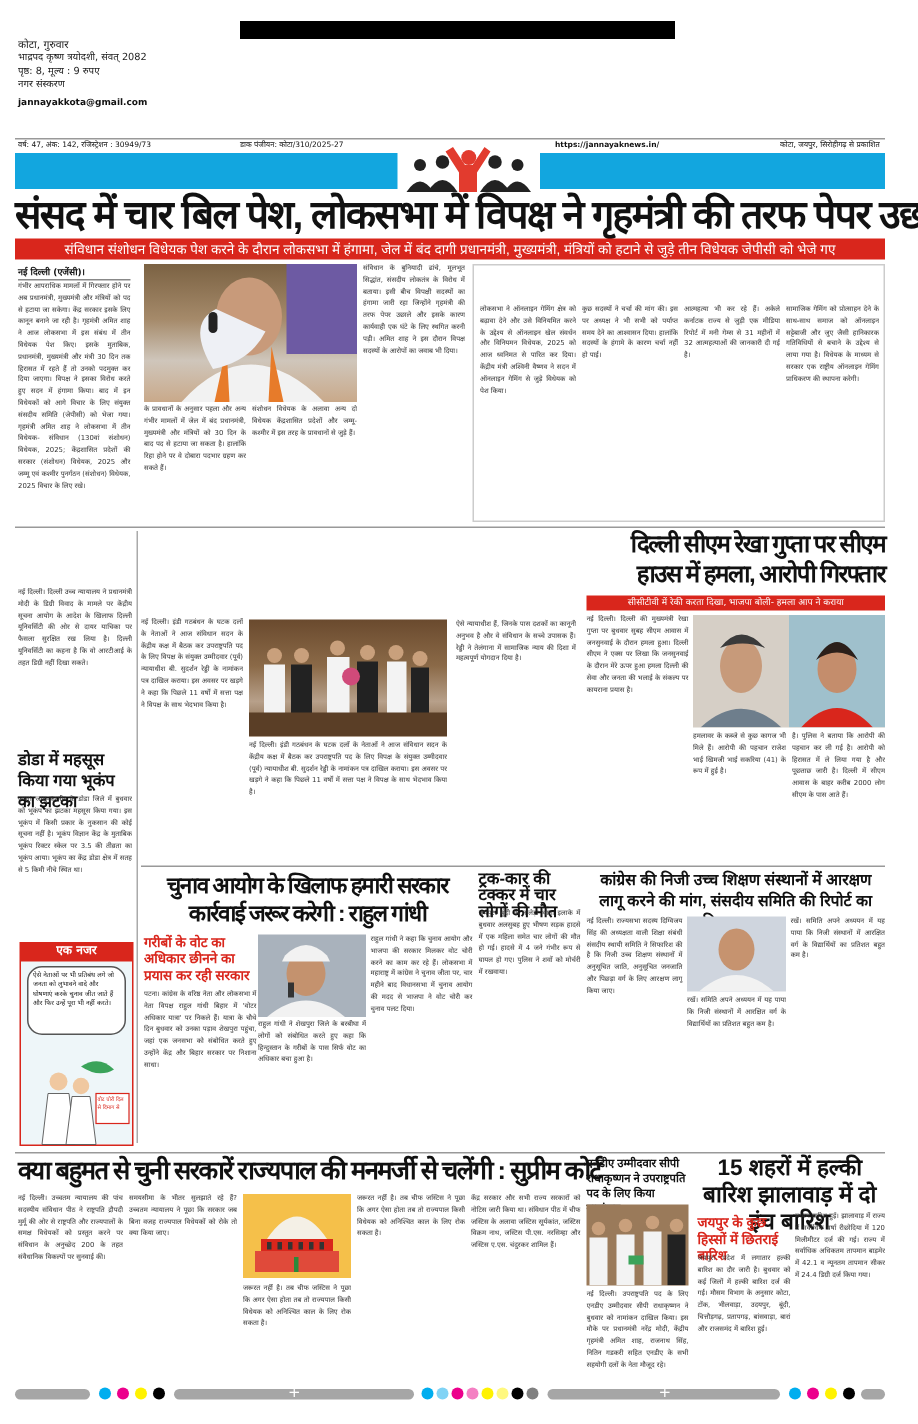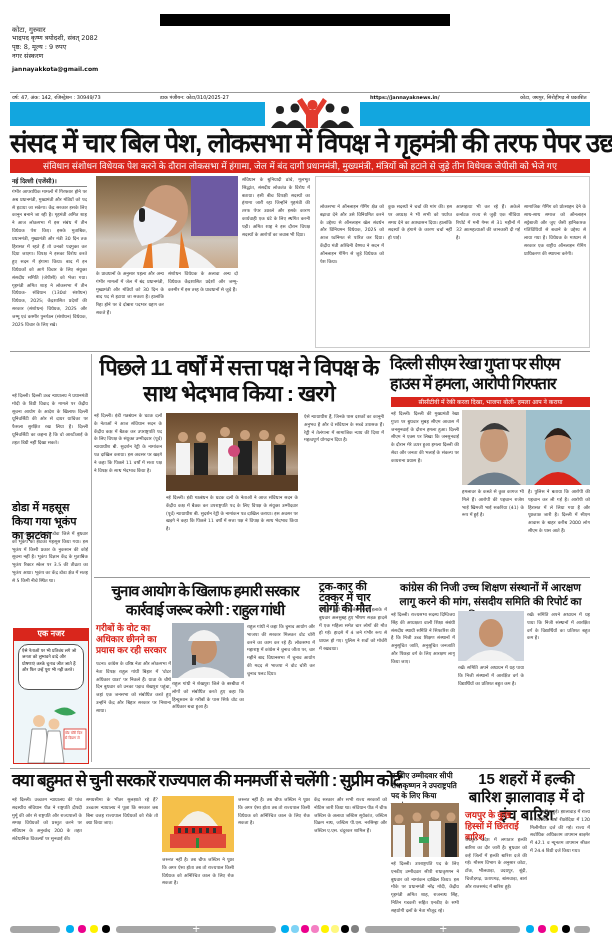--- a/index.html
+++ b/index.html
@@ -122,21 +122,20 @@
         <path d="M14 72 l4 -34 h14 l4 34z" fill="#fff" stroke="#555" stroke-width=".6"></path>
       <circle cx="40" cy="33" r="5.5" fill="#f0c8a0"></circle>
         <path d="M30 72 l4 -32 h12 l4 32z" fill="#fff" stroke="#555" stroke-width=".6"></path>
       <rect x="50" y="38" width="22" height="20" fill="#fff" stroke="#d9261c" stroke-width=".8"></rect>
     </svg>
     <div style="position:absolute;left:51px;top:90px;width:20px;font-size:3.5px;line-height:4.5px;color:#d9261c;">वोट चोरी दिल से दिमाग से</div>
   </div>
 
   <div class="abs rule-v" style="left:81px;top:354px;height:408px;"></div>
 
-  <div class="abs h-sec" style="left:84px;top:355px;width:290px;font-size:22px;line-height:26px;text-align:center;white-space:normal;">पिछले 11 वर्षों में सत्ता पक्ष ने विपक्ष के साथ भेदभाव किया : खरगे</div>
   <div class="abs text-col" style="left:84px;top:412px;width:68px;height:160px;">नई दिल्ली। इंडी गठबंधन के घटक दलों के नेताओं ने आज संविधान सदन के केंद्रीय कक्ष में बैठक कर उपराष्ट्रपति पद के लिए विपक्ष के संयुक्त उम्मीदवार (पूर्व) न्यायाधीश बी. सुदर्शन रेड्डी के नामांकन पत्र दाखिल कराया। इस अवसर पर खड़गे ने कहा कि पिछले 11 वर्षों में सत्ता पक्ष ने विपक्ष के साथ भेदभाव किया है।</div>
   <div class="abs photo" style="left:156px;top:413px;width:132px;height:78px;background:linear-gradient(180deg,#6a4a2e 0%,#8b6a48 40%,#b7a08a 70%,#7a5a3a 100%);">
     <svg width="132" height="78" viewBox="0 0 132 78">
       <g fill="#f3f3f3">
           <rect x="10" y="30" width="14" height="35"></rect>
           <rect x="52" y="25" width="15" height="40"></rect>
           <rect x="92" y="28" width="13" height="37"></rect>
         </g>
       <g fill="#222">
           <rect x="28" y="30" width="14" height="35"></rect>
@@ -151,21 +150,21 @@
           <circle cx="98" cy="22" r="5"></circle>
           <circle cx="114" cy="26" r="5"></circle>
         </g>
       <circle cx="68" cy="38" r="6" fill="#d04a7a"></circle>
       <rect x="0" y="62" width="132" height="16" fill="#5a3e26"></rect>
     </svg>
   </div>
   <div class="abs text-col" style="left:156px;top:494px;width:132px;height:78px;">नई दिल्ली। इंडी गठबंधन के घटक दलों के नेताओं ने आज संविधान सदन के केंद्रीय कक्ष में बैठक कर उपराष्ट्रपति पद के लिए विपक्ष के संयुक्त उम्मीदवार (पूर्व) न्यायाधीश बी. सुदर्शन रेड्डी के नामांकन पत्र दाखिल कराया। इस अवसर पर खड़गे ने कहा कि पिछले 11 वर्षों में सत्ता पक्ष ने विपक्ष के साथ भेदभाव किया है।</div>
   <div class="abs text-col" style="left:294px;top:413px;width:80px;height:160px;">ऐसे न्यायाधीश हैं, जिनके पास दशकों का कानूनी अनुभव है और वे संविधान के सच्चे उपासक हैं। रेड्डी ने तेलंगाना में सामाजिक न्याय की दिशा में महत्वपूर्ण योगदान दिया है।</div>
 
-  <div class="abs h-sec" style="left:380px;top:354px;width:200px;font-size:16px;line-height:20px;text-align:left;white-space:normal;">दिल्ली सीएम रेखा गुप्ता पर सीएम हाउस में हमला, आरोपी गिरफ्तार</div>
+  <div class="abs h-sec" style="left:380px;top:354px;width:200px;font-size:16px;line-height:20px;text-align:right;white-space:normal;">दिल्ली सीएम रेखा गुप्ता पर सीएम हाउस में हमला, आरोपी गिरफ्तार</div>
   <div class="abs" style="left:381px;top:397px;width:199px;height:10px;background:#d9261c;color:#fff;font-size:6px;line-height:10px;text-align:center;white-space:nowrap;overflow:hidden;">सीसीटीवी में रेकी करता दिखा, भाजपा बोली- हमला आप ने कराया</div>
   <div class="abs text-col" style="left:381px;top:410px;width:68px;height:165px;">नई दिल्ली। दिल्ली की मुख्यमंत्री रेखा गुप्ता पर बुधवार सुबह सीएम आवास में जनसुनवाई के दौरान हमला हुआ। दिल्ली सीएम ने एक्स पर लिखा कि जनसुनवाई के दौरान मेरे ऊपर हुआ हमला दिल्ली की सेवा और जनता की भलाई के संकल्प पर कायराना प्रयास है।</div>
   <div class="abs photo" style="left:452px;top:410px;width:128px;height:75px;background:#d6cfc6;">
     <svg width="128" height="75" viewBox="0 0 128 75">
       <rect x="64" y="0" width="64" height="75" fill="#9fc0cc"></rect>
       <ellipse cx="32" cy="34" rx="14" ry="18" fill="#c79a7a"></ellipse>
         <path d="M18 22 q14 -18 30 0 q-15 -6 -30 0z" fill="#3a3a3a"></path>
       <path d="M5 75 q27 -25 54 0z" fill="#6e7e8c"></path>
       <ellipse cx="96" cy="36" rx="13" ry="16" fill="#c48d6c"></ellipse>
         <path d="M82 30 q14 -24 28 0 q-14 -10 -28 0z" fill="#2b1f1a"></path>

